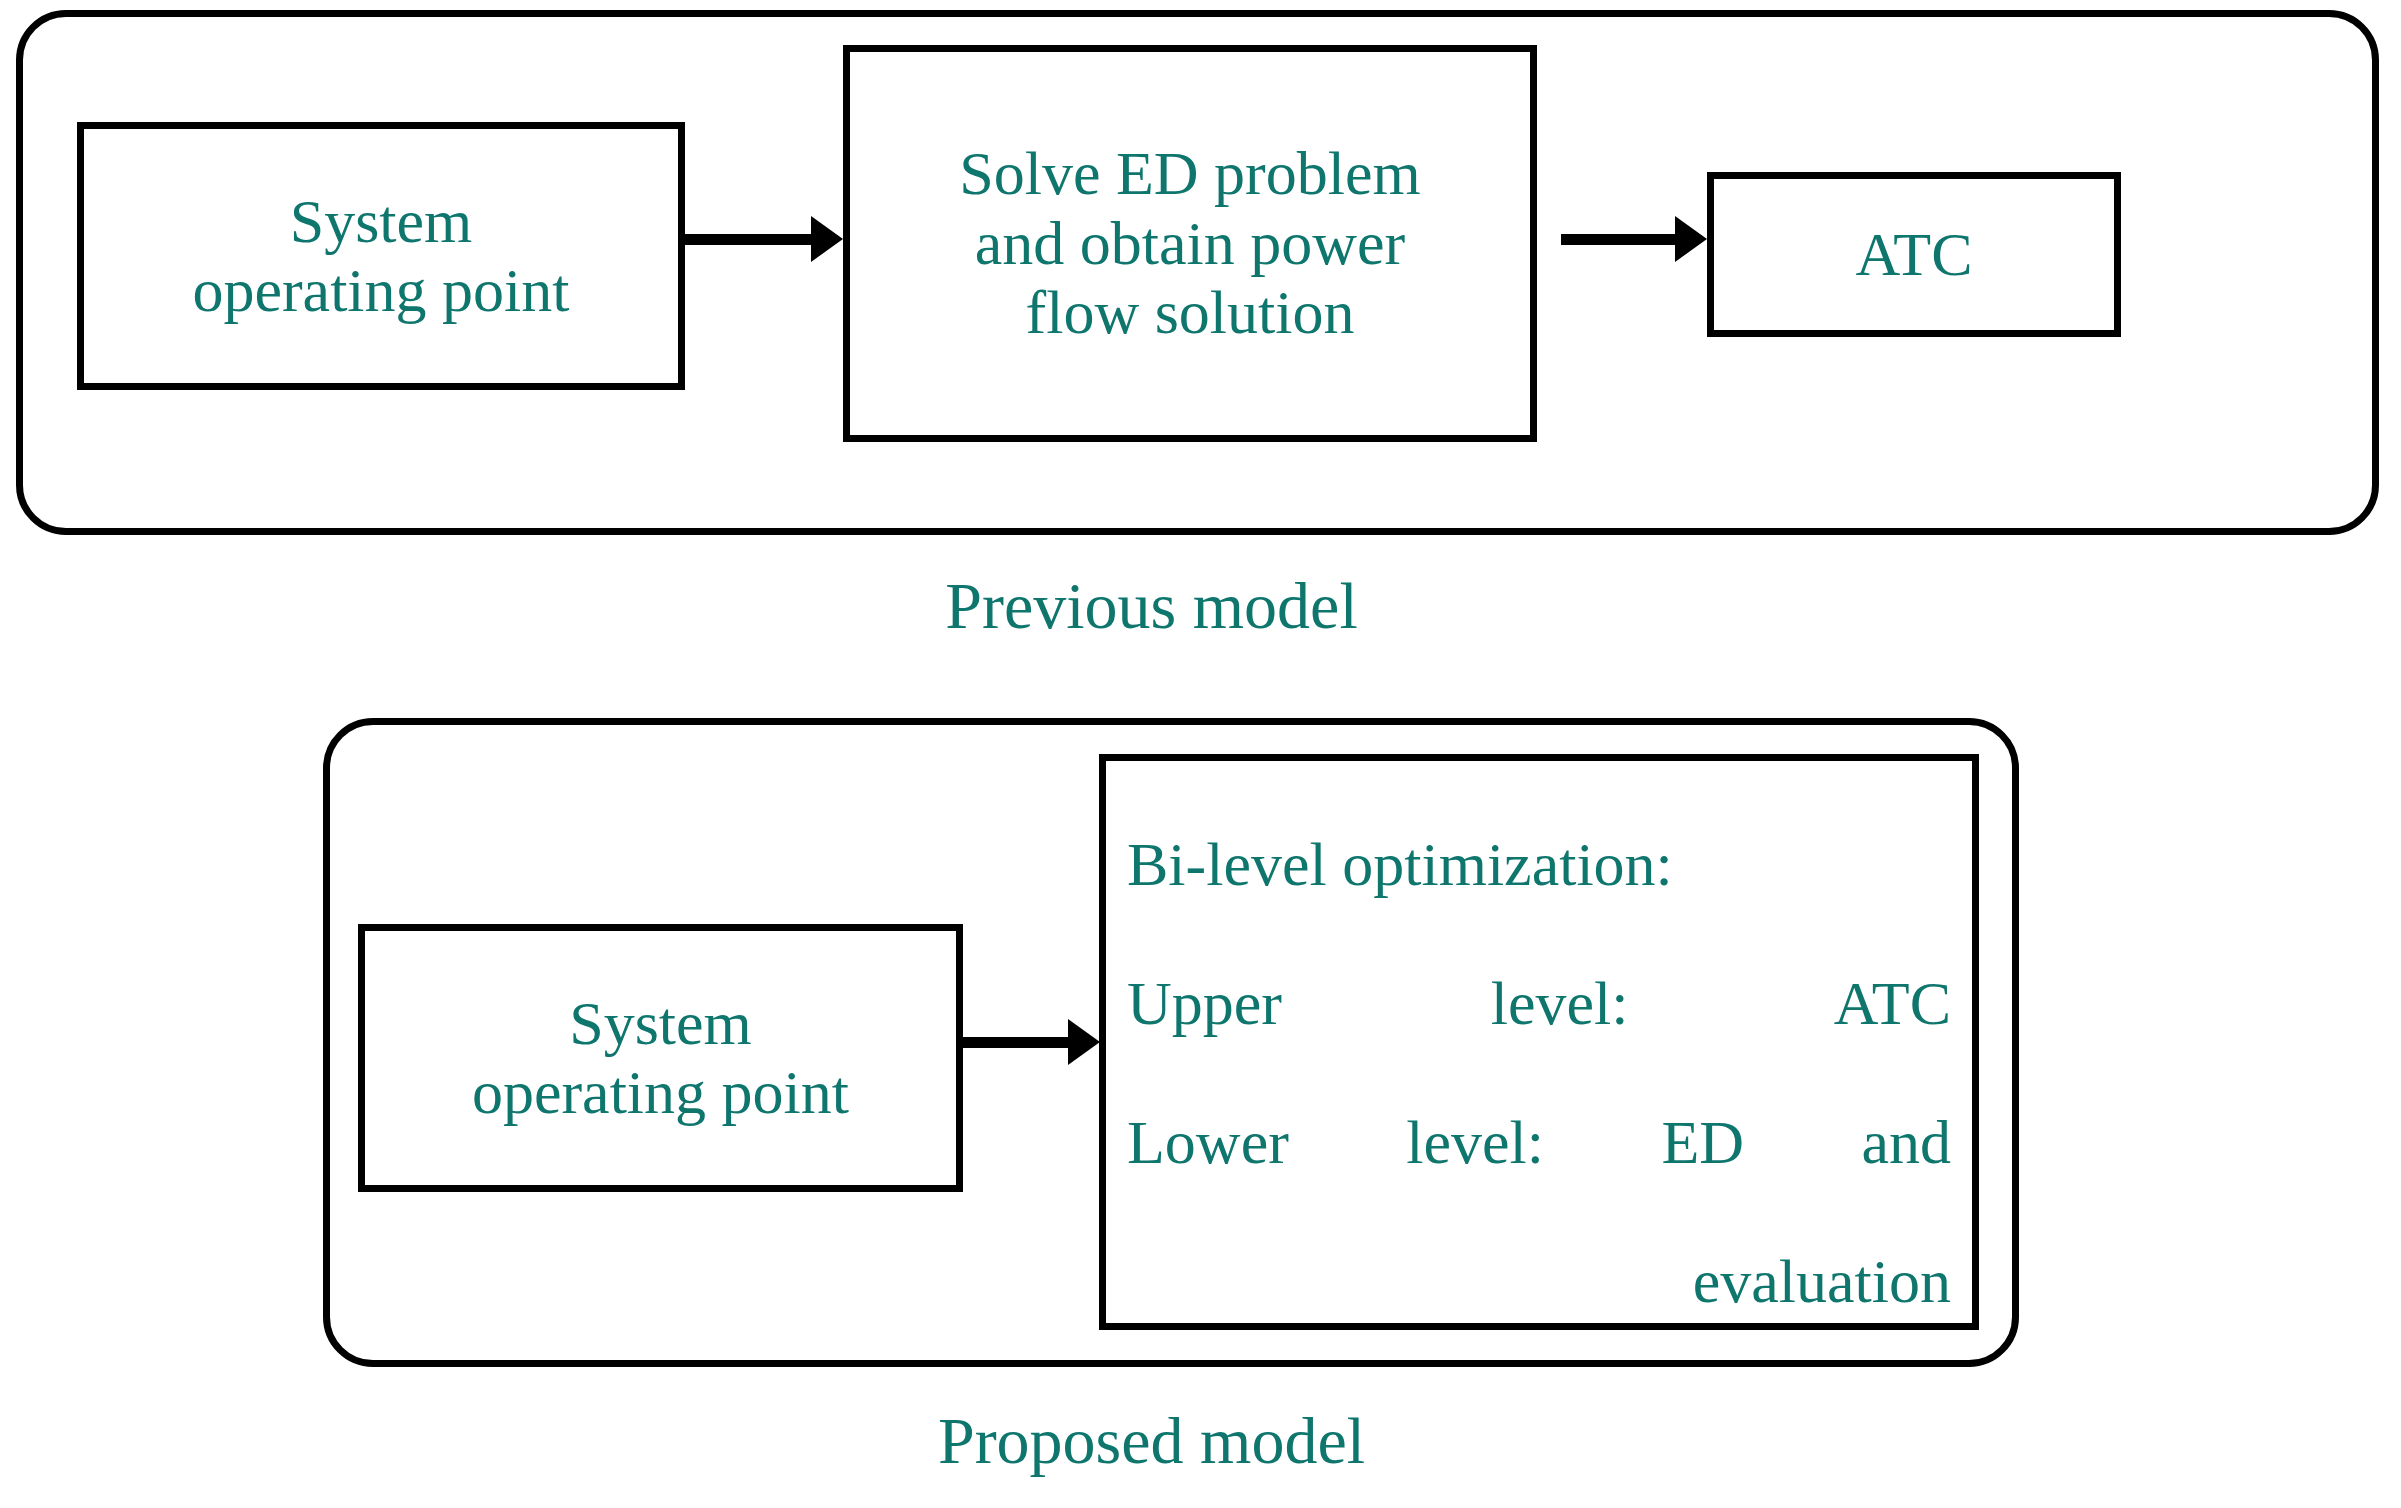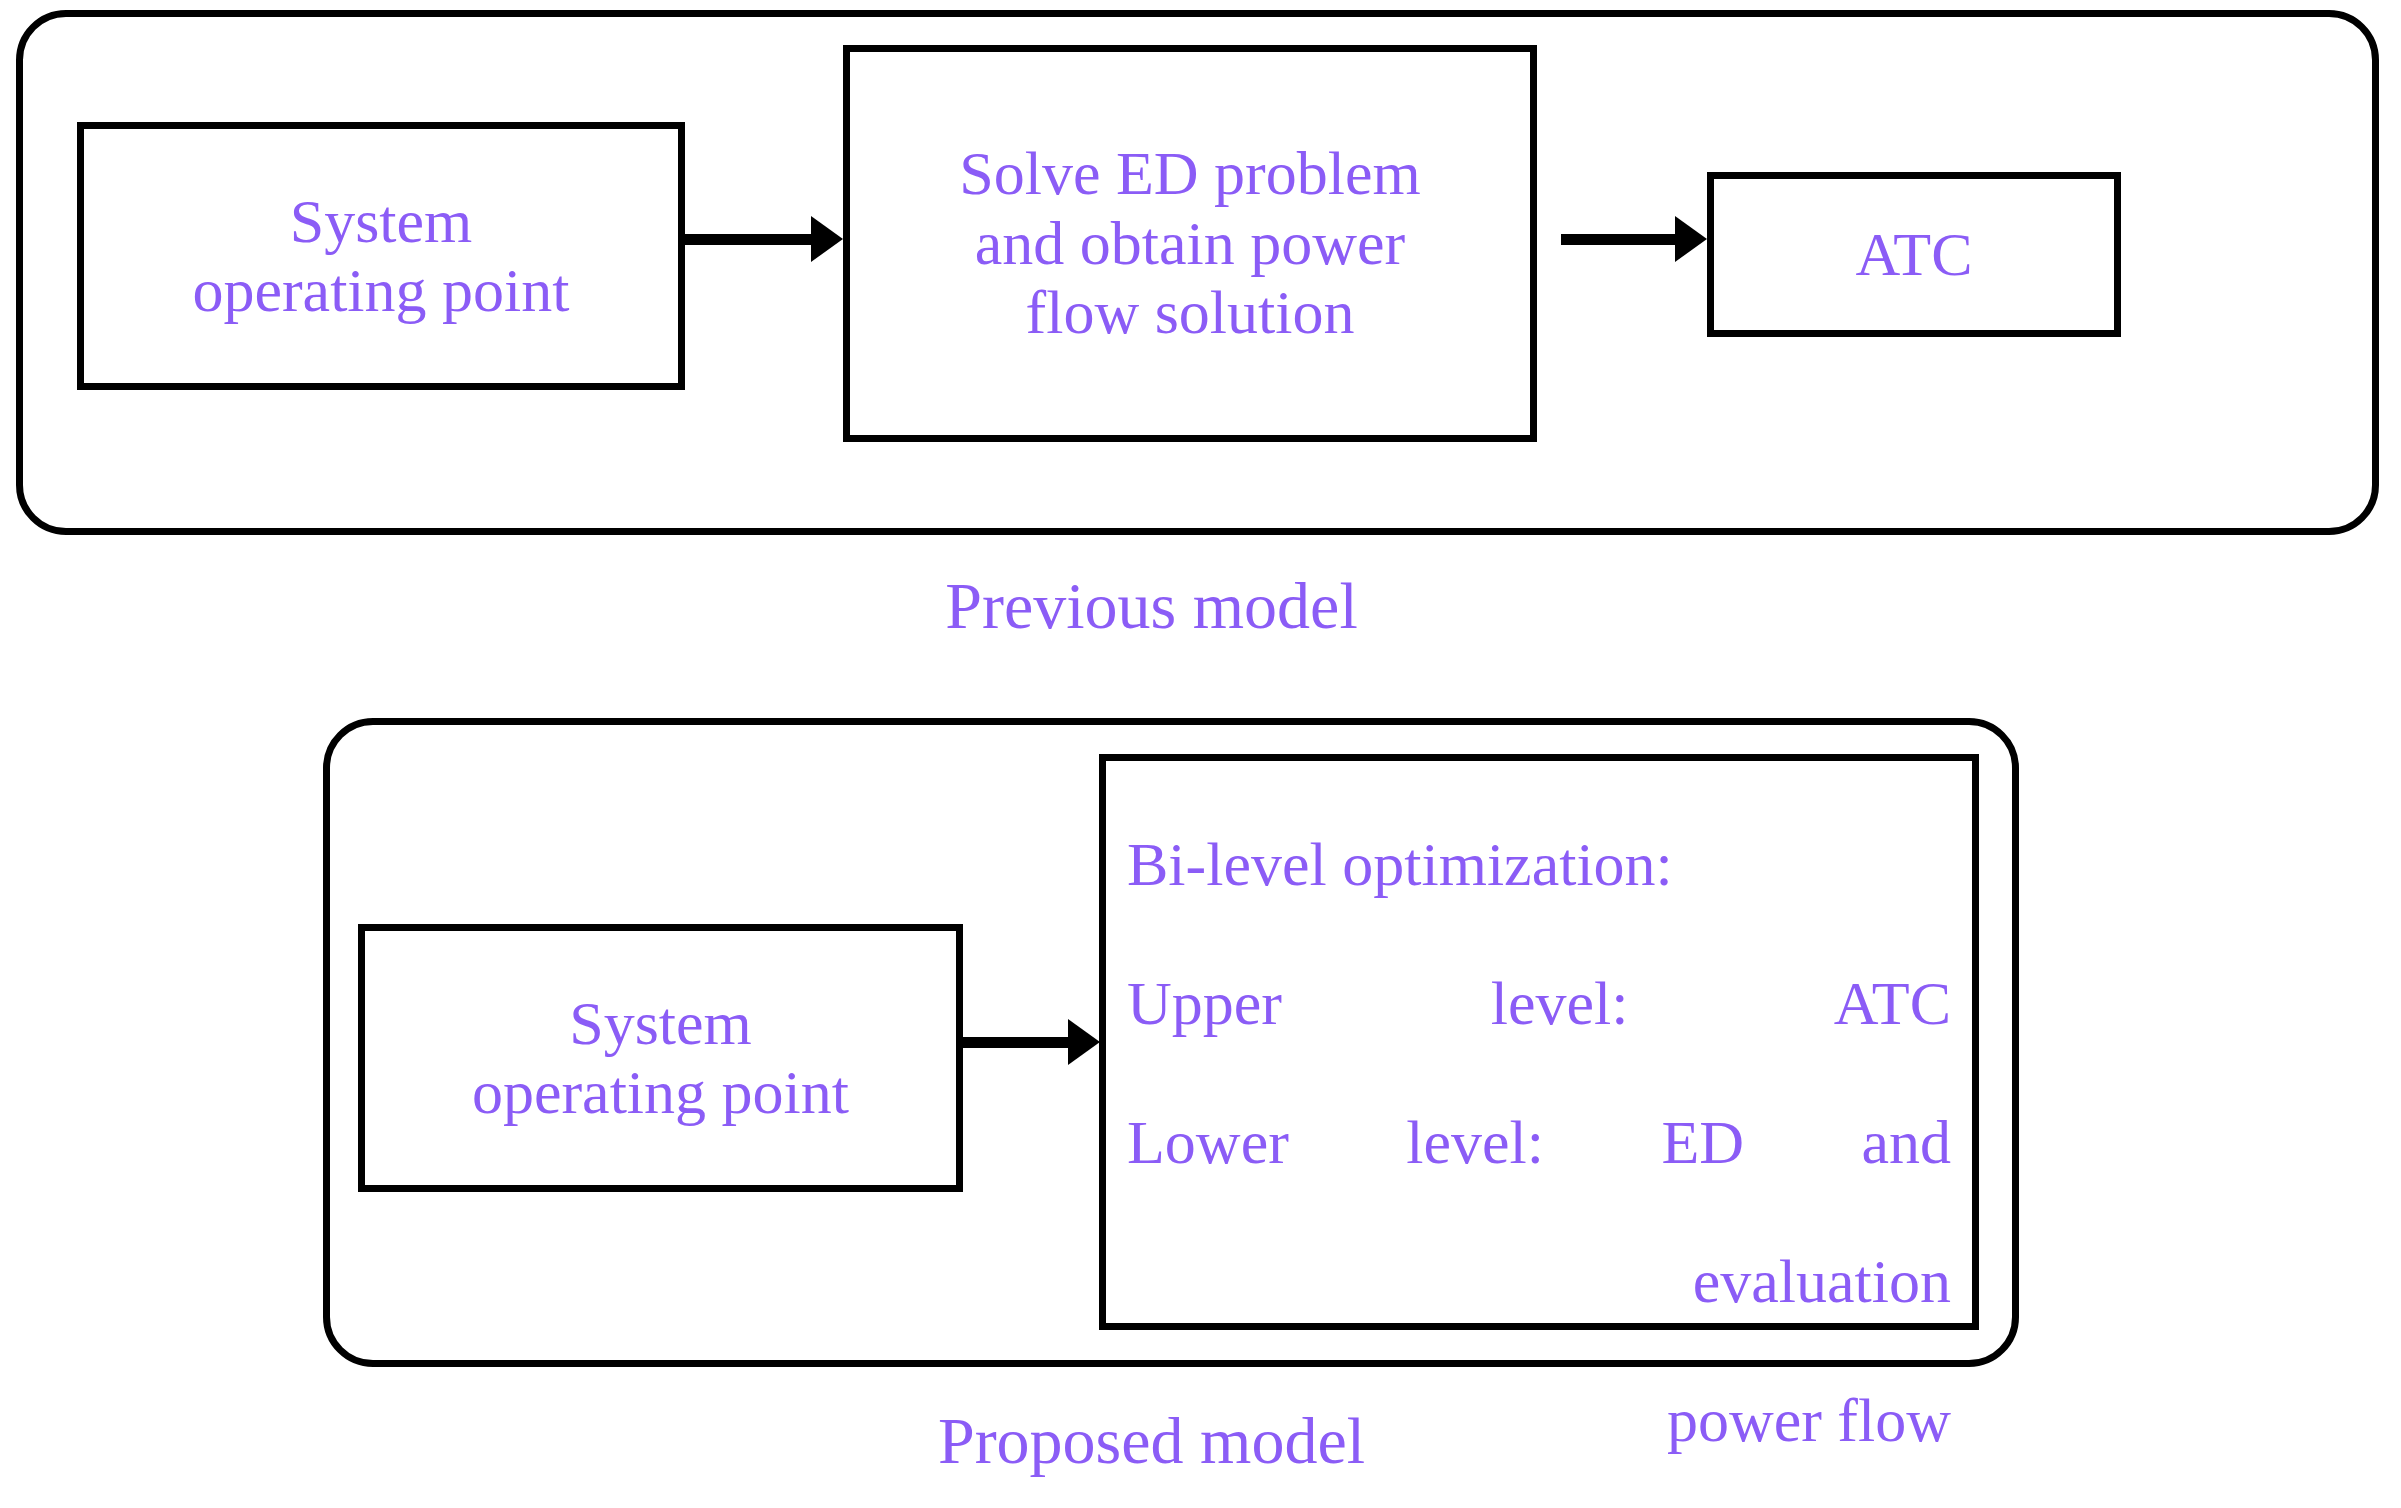--- a/index.html
+++ b/index.html
@@ -8,21 +8,21 @@
     padding: 0;
     background: #ffffff;
   }
   #stage {
     position: relative;
     width: 2401px;
     height: 1509px;
     background: #ffffff;
     overflow: hidden;
     font-family: "Liberation Serif", "DejaVu Serif", serif;
-    color: #8b5cf6;
+    color: #0f766e;
     border-radius: 18px;
   }
 
   
   .round-group {
     position: absolute;
     box-sizing: border-box;
     border: 7.3px solid #000000;
     border-radius: 50px;
     background: transparent;
@@ -206,20 +206,19 @@
   </div>
 
   <div class="arrow" id="arrow-sysop-to-bilevel"></div>
 
   <div class="box" id="box-bilevel">
     <span class="box-text">
       <span class="plain-line">Bi-level optimization:</span>
       <span class="justified-line">Upper level: ATC</span>
       <span class="justified-line">Lower level: ED and</span>
       <span class="justified-line last-part">evaluation</span>
-      <span class="justified-line last-part">power flow</span>
     </span>
   </div>
 
   <div class="caption" id="caption-proposed">Proposed model</div>
 
 </div>
 
 
 </body></html>

